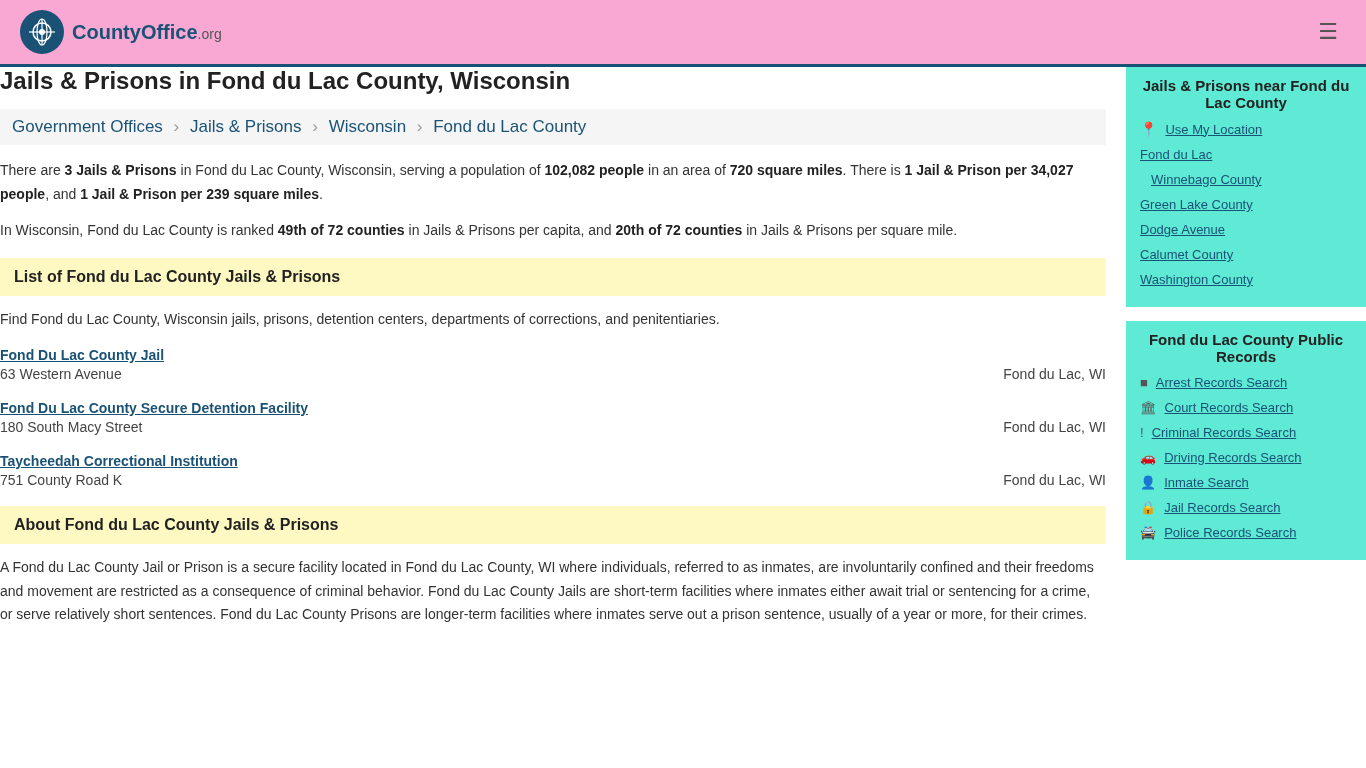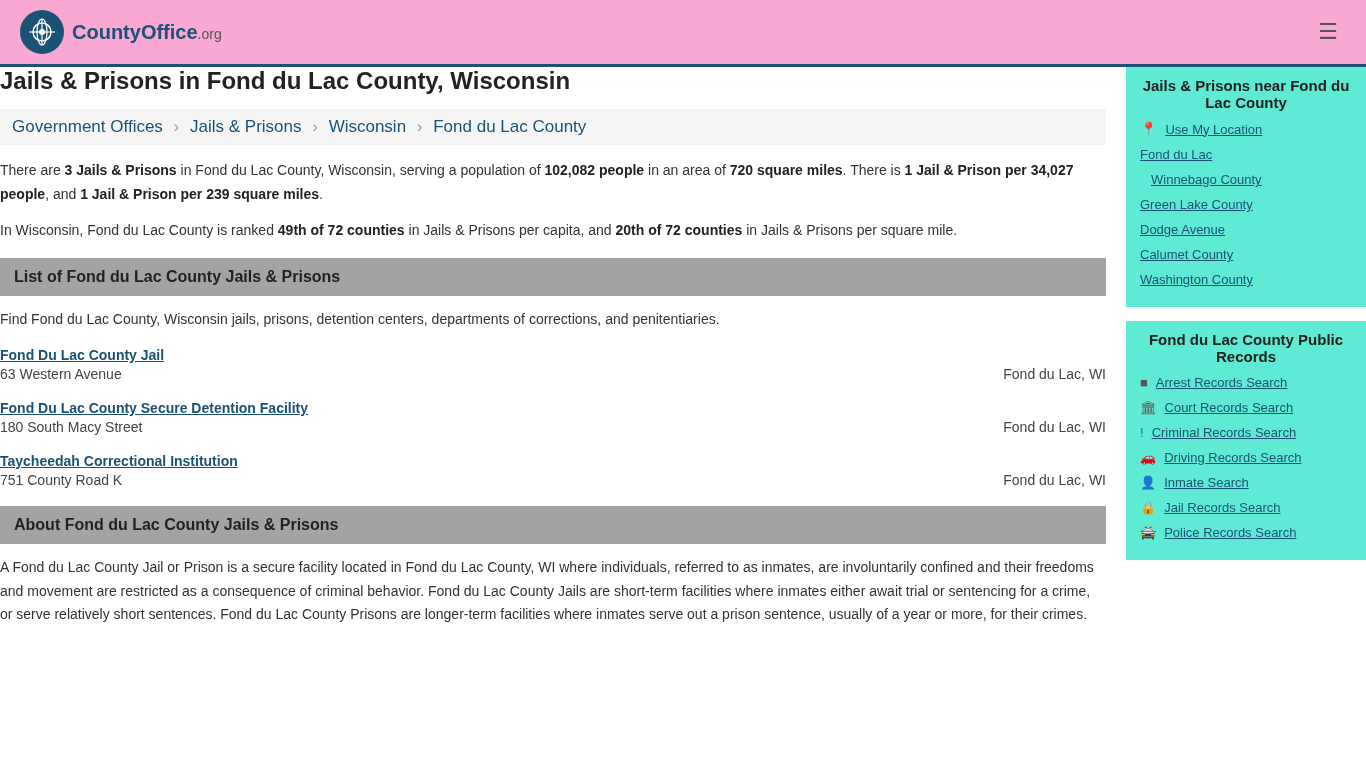--- a/index.html
+++ b/index.html
@@ -105,21 +105,21 @@
     .stats-text {
       font-size: 14px;
       line-height: 1.7;
       margin-bottom: 12px;
       color: #333;
     }
     .stats-text b { color: #222; }
 
     
     .section-header {
-      background: #a3a3a3;
+      background: #fef9c3;
       padding: 10px 14px;
       font-size: 16px;
       font-weight: bold;
       color: #222;
       margin-bottom: 12px;
       margin-top: 16px;
     }
 
     
     .facility-desc {

